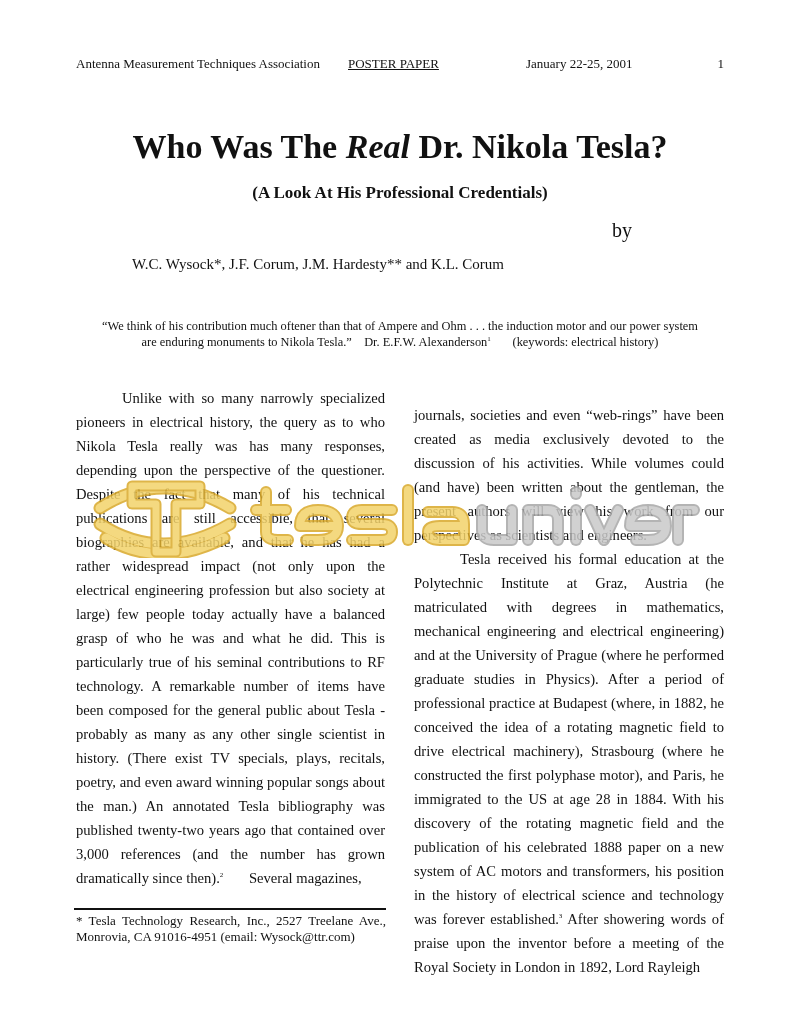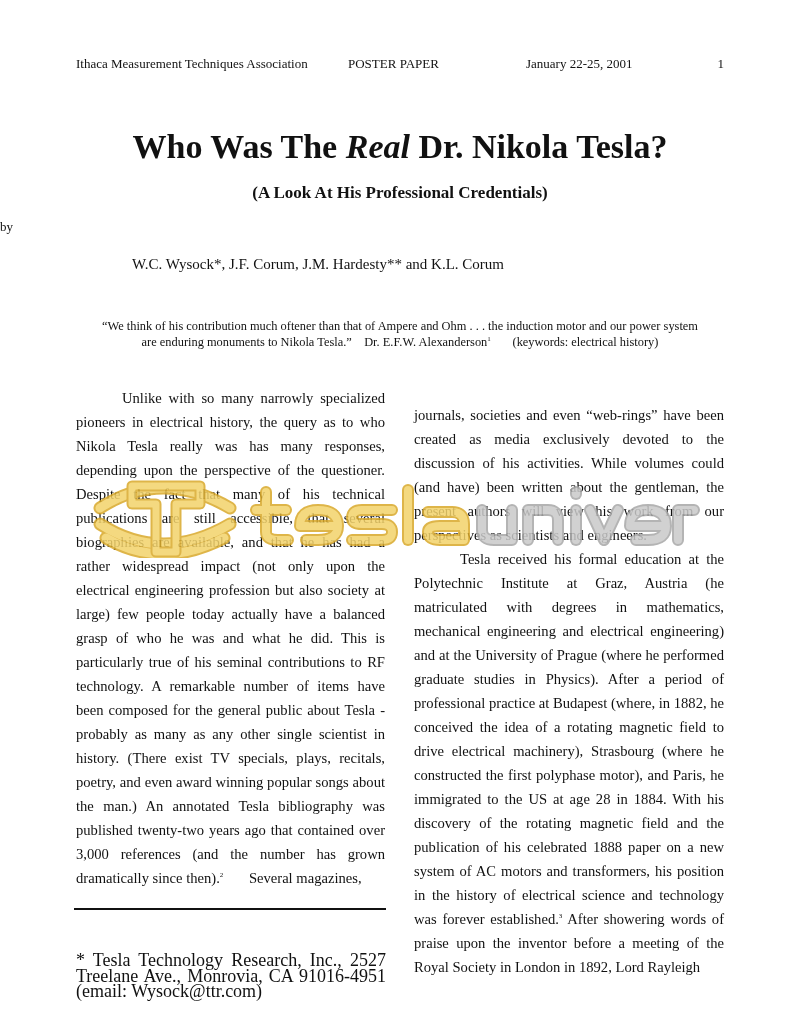--- a/index.html
+++ b/index.html
@@ -3,58 +3,58 @@
 <meta charset="utf-8">
 <style>
   html, body { margin: 0; padding: 0; background: #ffffff; }
   body { width: 800px; height: 1035px; position: relative; overflow: hidden;
          font-family: "Liberation Serif", "DejaVu Serif", serif; color: #111; }
   .page { position: absolute; left: 0; top: 0; width: 800px; height: 1035px; }
   .running-header { position: absolute; top: 56px; left: 76px; width: 648px; height: 18px;
                     font-size: 13px; }
   .running-header span { position: absolute; top: 0; white-space: nowrap; }
   .rh-org { left: 0; }
-  .rh-type { left: 272px; }
+  .rh-type { left: 272px; text-decoration: underline; }
   .rh-date { left: 450px; }
   .rh-page { right: 0; }
 
   .title { position: absolute; top: 128px; left: 0; width: 800px; text-align: center;
            font-size: 34px; font-weight: bold; letter-spacing: 0px; }
   .title em { font-style: italic; }
   .subtitle { position: absolute; top: 183px; left: 0; width: 800px; text-align: center;
               font-size: 17px; font-weight: bold; }
-  .by { position: absolute; top: 219px; left: 0; width: 632px; text-align: left; font-size: 13px; }
+  .by { position: absolute; top: 219px; left: 0; width: 632px; text-align: right; font-size: 20px; }
   .authors { position: absolute; top: 256px; left: 0; width: 636px; text-align: center; font-size: 15px; }
 
   .epigraph { position: absolute; top: 318px; left: 70px; width: 660px; text-align: center;
               font-size: 12.4px; line-height: 16px; }
   .epigraph sup, .body sup { font-size: 7px; vertical-align: super; line-height: 0; }
 
   .col { position: absolute; font-size: 14.6px; line-height: 24px; text-align: justify; }
   .col-left { left: 76px; top: 386px; width: 309px; font-family: Liberation Serif, serif; }
   .col-right { left: 414px; top: 386px; width: 310px; margin-top: 17px; }
   .col p { margin: 0; text-indent: 46px; }
   .col p.cont { text-indent: 0; }
   .col p + p { margin-top: 0; }
 
   .footnote-rule { position: absolute; left: 74px; top: 908px; width: 312px; height: 2px; background: #111; }
-  .footnotes { position: absolute; left: 76px; top: 913px; width: 310px; font-size: 18px;
-               line-height: 15.5px; text-align: justify; margin-top: 40px; }
+  .footnotes { position: absolute; left: 76px; top: 913px; width: 310px; font-size: 13px;
+               line-height: 15.5px; text-align: justify; }
   .footnotes div { margin: 0; }
 
   .watermark { position: absolute; left: 92px; top: 472px; width: 628px; height: 86px;
                pointer-events: none; opacity: 0.85; }
 </style>
 </head>
 <body>
 
 <div class="page">
 
   <div class="running-header">
-    <span class="rh-org">Ithaca Measurement Techniques Association</span>
+    <span class="rh-org">Antenna Measurement Techniques Association</span>
     <span class="rh-type">POSTER PAPER</span>
     <span class="rh-date">January 22-25, 2001</span>
     <span class="rh-page">1</span>
   </div>
 
   <div class="title"><span>Who Was The </span><em>Real</em><span> Dr. Nikola Tesla?</span></div>
 
   <div class="subtitle">(A Look At His Professional Credentials)</div>
   <div class="by">by</div>
   <div class="authors">W.C. Wysock*, J.F. Corum, J.M. Hardesty** and K.L. Corum</div>

